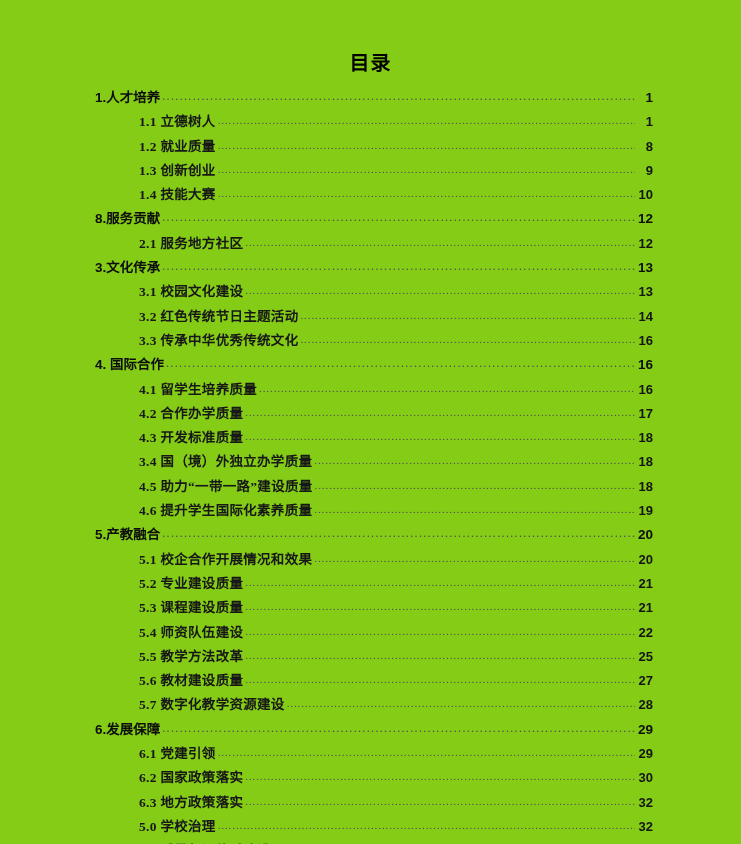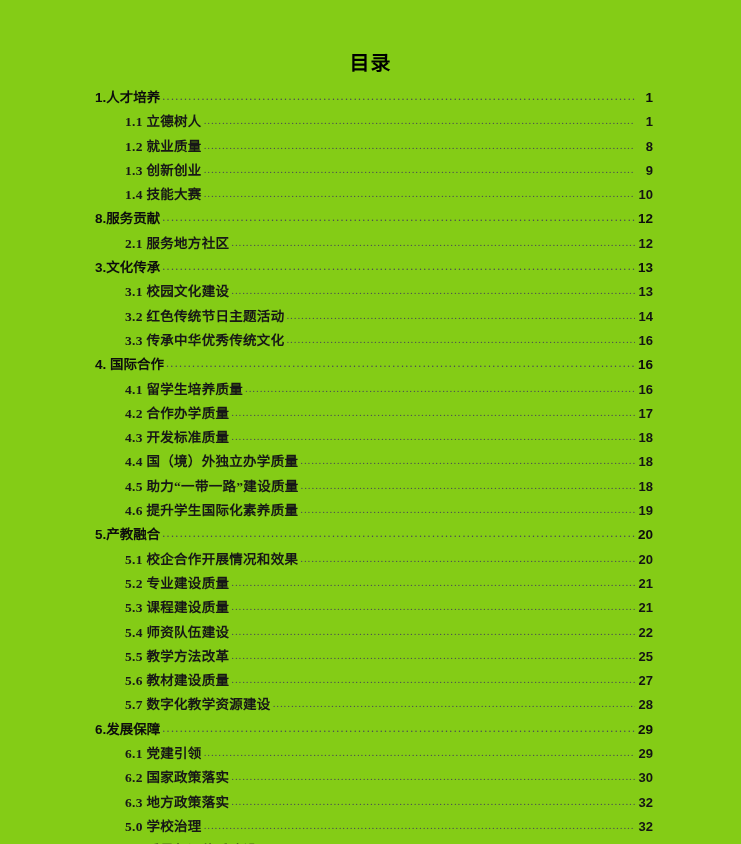--- a/index.html
+++ b/index.html
@@ -107,21 +107,21 @@
     font-weight: bold;
     font-size: 13.5px;
     color: #0d0d0d;
   }
   .lvl-1 .toc-dots {
     letter-spacing: 1.35px;
   }
 
   
   .lvl-2 {
-    margin-left: 30px;
+    margin-left: 44px;
     align-items: flex-end;
   }
   .lvl-2 .toc-label {
     font-family: "Liberation Serif", "DejaVu Serif", serif;
     font-weight: bold;
     font-size: 13.5px;
     color: #171717;
     letter-spacing: 0.3px;
   }
   .lvl-2 .toc-page {
@@ -214,21 +214,21 @@
         <span class="toc-label">4.2  合作办学质量</span>
         <span class="toc-dots"></span>
         <span class="toc-page">17</span>
       </div>
       <div class="toc-row lvl-2">
         <span class="toc-label">4.3  开发标准质量</span>
         <span class="toc-dots"></span>
         <span class="toc-page">18</span>
       </div>
       <div class="toc-row lvl-2">
-        <span class="toc-label">4.4  国（境）外独立办学质量</span>
+        <span class="toc-label">3.4  国（境）外独立办学质量</span>
         <span class="toc-dots"></span>
         <span class="toc-page">18</span>
       </div>
       <div class="toc-row lvl-2">
         <span class="toc-label">4.5  助力“一带一路”建设质量</span>
         <span class="toc-dots"></span>
         <span class="toc-page">18</span>
       </div>
       <div class="toc-row lvl-2">
         <span class="toc-label">4.6  提升学生国际化素养质量</span>

